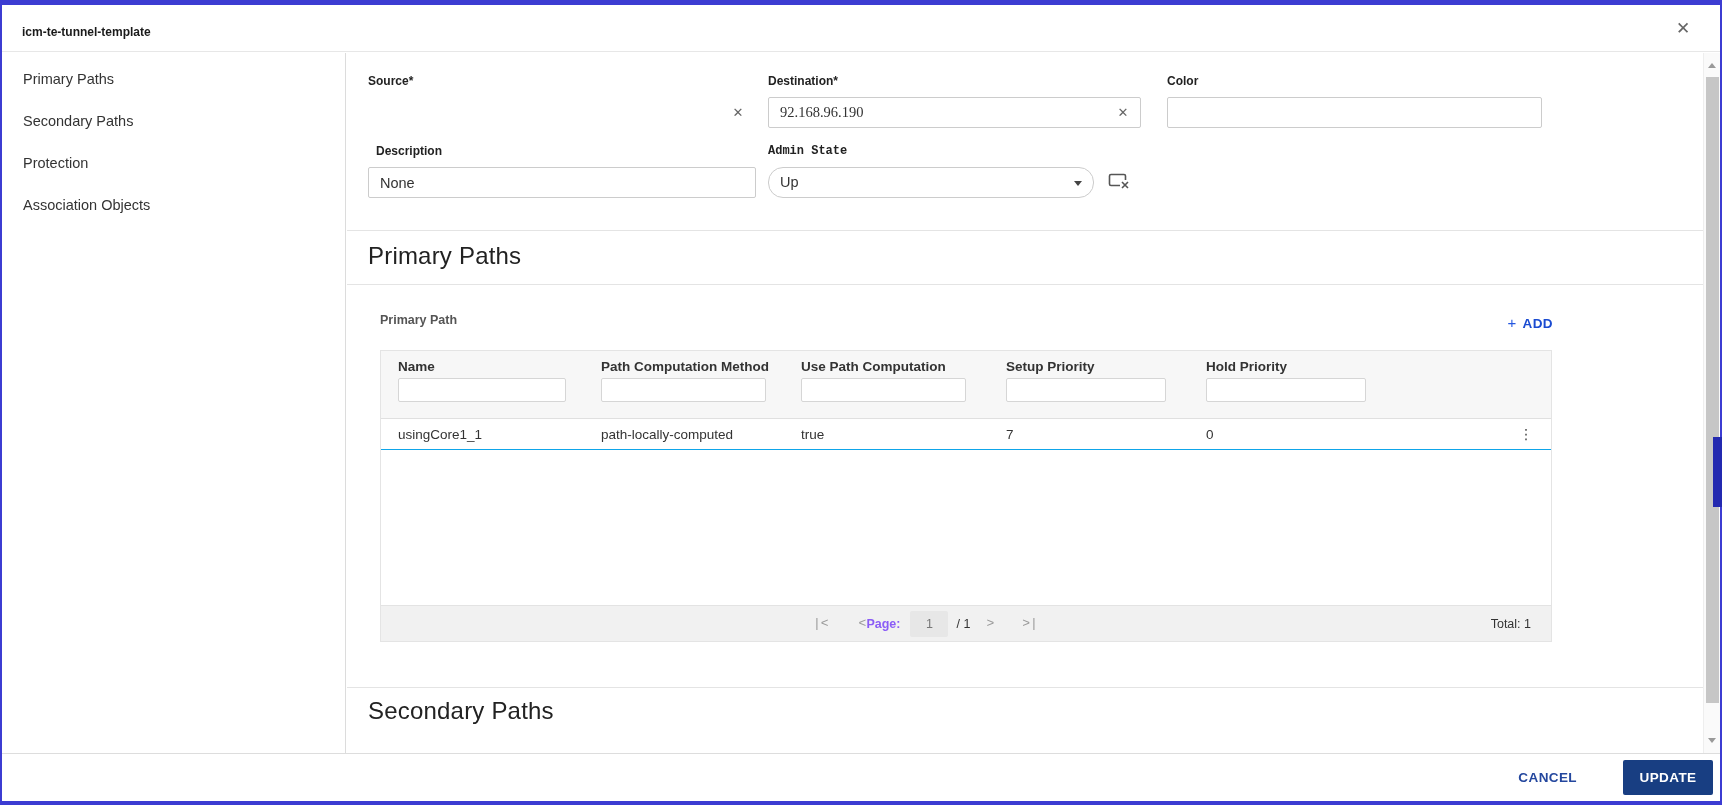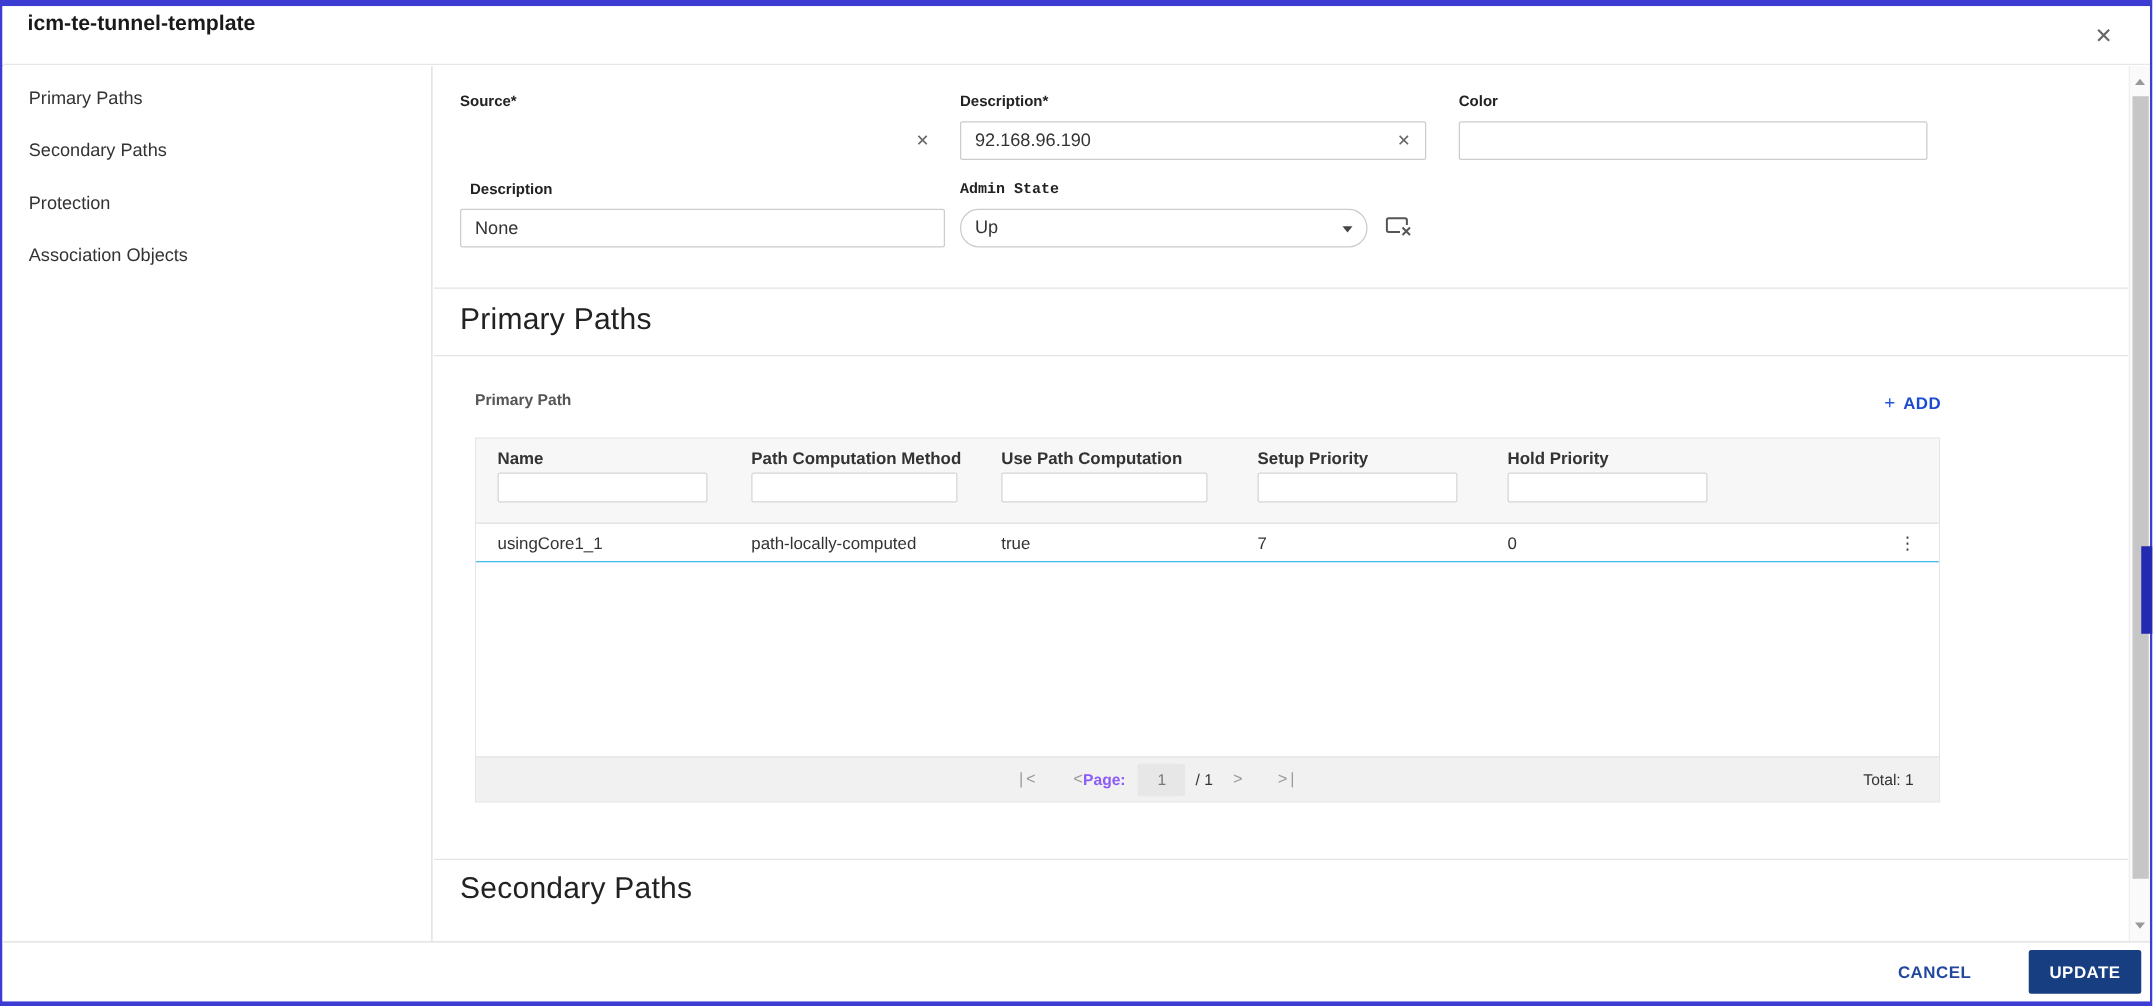--- a/index.html
+++ b/index.html
@@ -3,21 +3,21 @@
 <meta charset="utf-8">
 <style>
   * { box-sizing: border-box; margin: 0; padding: 0; }
   html,body { width:1722px; height:805px; background:#fff; font-family:"Liberation Sans", sans-serif; overflow:hidden; }
   .dialog {
     position:relative; width:1722px; height:805px; background:#fff;
     border:2px solid #3c3cd2; border-top-width:5px; border-bottom-width:4px;
   }
   
   .titlebar { position:absolute; top:0; left:0; right:0; height:47px; border-bottom:1px solid #e7e7e7; background:#fff; z-index:3; }
-  .titlebar .title { position:absolute; left:20px; top:4px; font-size:17px; font-weight:bold; color:#1a1a1a; }
+  .titlebar .title { position:absolute; left:20px; top:20px; font-size:12px; font-weight:bold; color:#1a1a1a; }
   .close-btn { position:absolute; right:24px; top:11px; width:26px; height:26px; border:none; background:transparent;
     font-size:17px; color:#666; cursor:pointer; line-height:26px; text-align:center; font-weight:400; }
   
   .sidebar { position:absolute; top:48px; left:0; width:344px; height:700px; border-right:1px solid #dcdcdc; background:#fff; }
   .side-item { height:42px; line-height:42px; padding-left:21px; font-size:14.5px; color:#333; cursor:pointer; }
   .sidebar .side-item:first-child { margin-top:5px; }
   
   .main { position:absolute; top:48px; left:345px; width:1356px; height:700px; background:#fff; overflow:hidden; }
   .field-label { position:absolute; font-size:12px; font-weight:bold; color:#222; }
   .t-input { position:absolute; height:31px; border:1px solid #ccc; border-radius:2px; background:#fff;
@@ -93,22 +93,22 @@
     <div class="side-item">Secondary Paths</div>
     <div class="side-item">Protection</div>
     <div class="side-item">Association Objects</div>
   </nav>
 
   <div class="main">
 
     <label class="field-label" style="left:21px; top:21px;">Source*</label>
     <span class="clear-x" style="left:382px; top:51px;">✕</span>
 
-    <label class="field-label" style="left:421px; top:21px;">Description*</label>
-    <input class="t-input" style="left: 421px; top: 44px; width: 373px;" value="92.168.96.190">
+    <label class="field-label" style="left:421px; top:21px;">Destination*</label>
+    <input class="t-input" style="left: 421px; top: 44px; width: 373px; font-family: Liberation Serif, serif;" value="92.168.96.190">
     <span class="clear-x" style="left:767px; top:51px;">✕</span>
 
     <label class="field-label" style="left:820px; top:21px;">Color</label>
     <input class="t-input no-clear" style="left: 820px; top: 44px; width: 375px;" value="">
 
     <label class="field-label" style="left:29px; top:91px;">Description</label>
     <input class="t-input no-clear" style="left: 21px; top: 114px; width: 388px;" value="None">
 
     <label class="field-label" style="left:421px; top:91px;font-family:Liberation Mono, monospace;">Admin State</label>
     <div class="selectbox" style="left:421px; top:114px; width:326px;border-radius:15px;">

